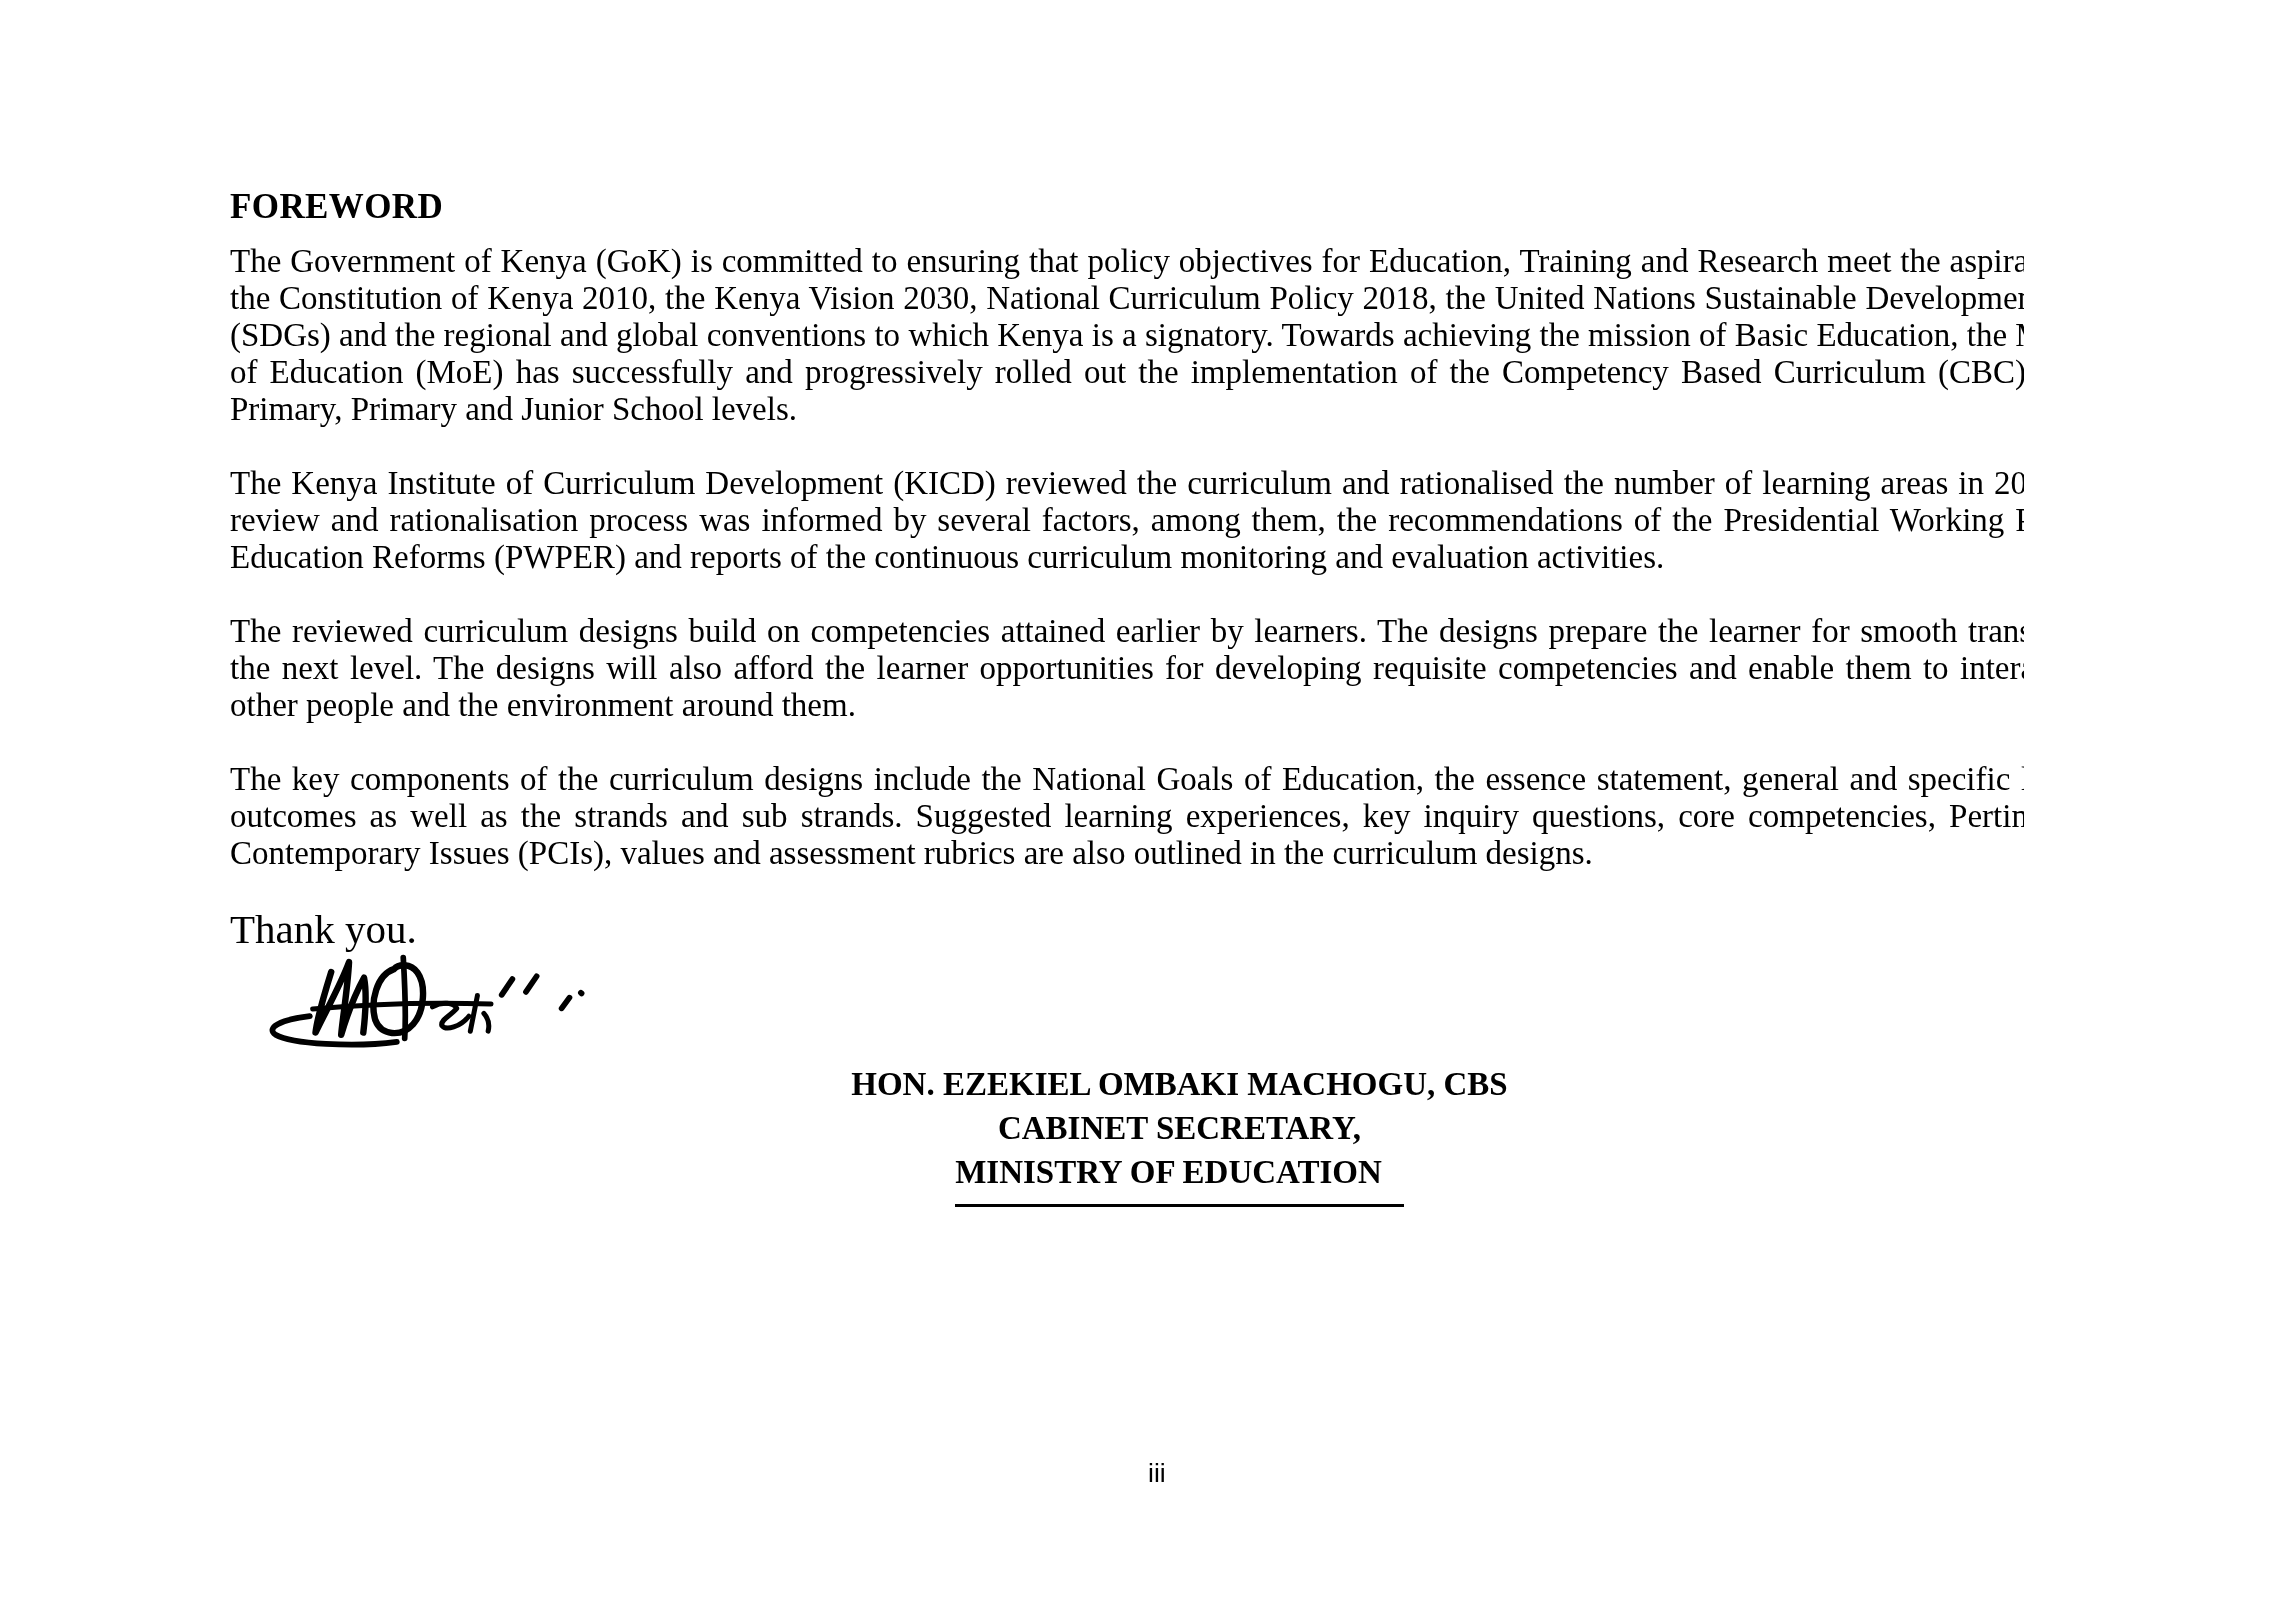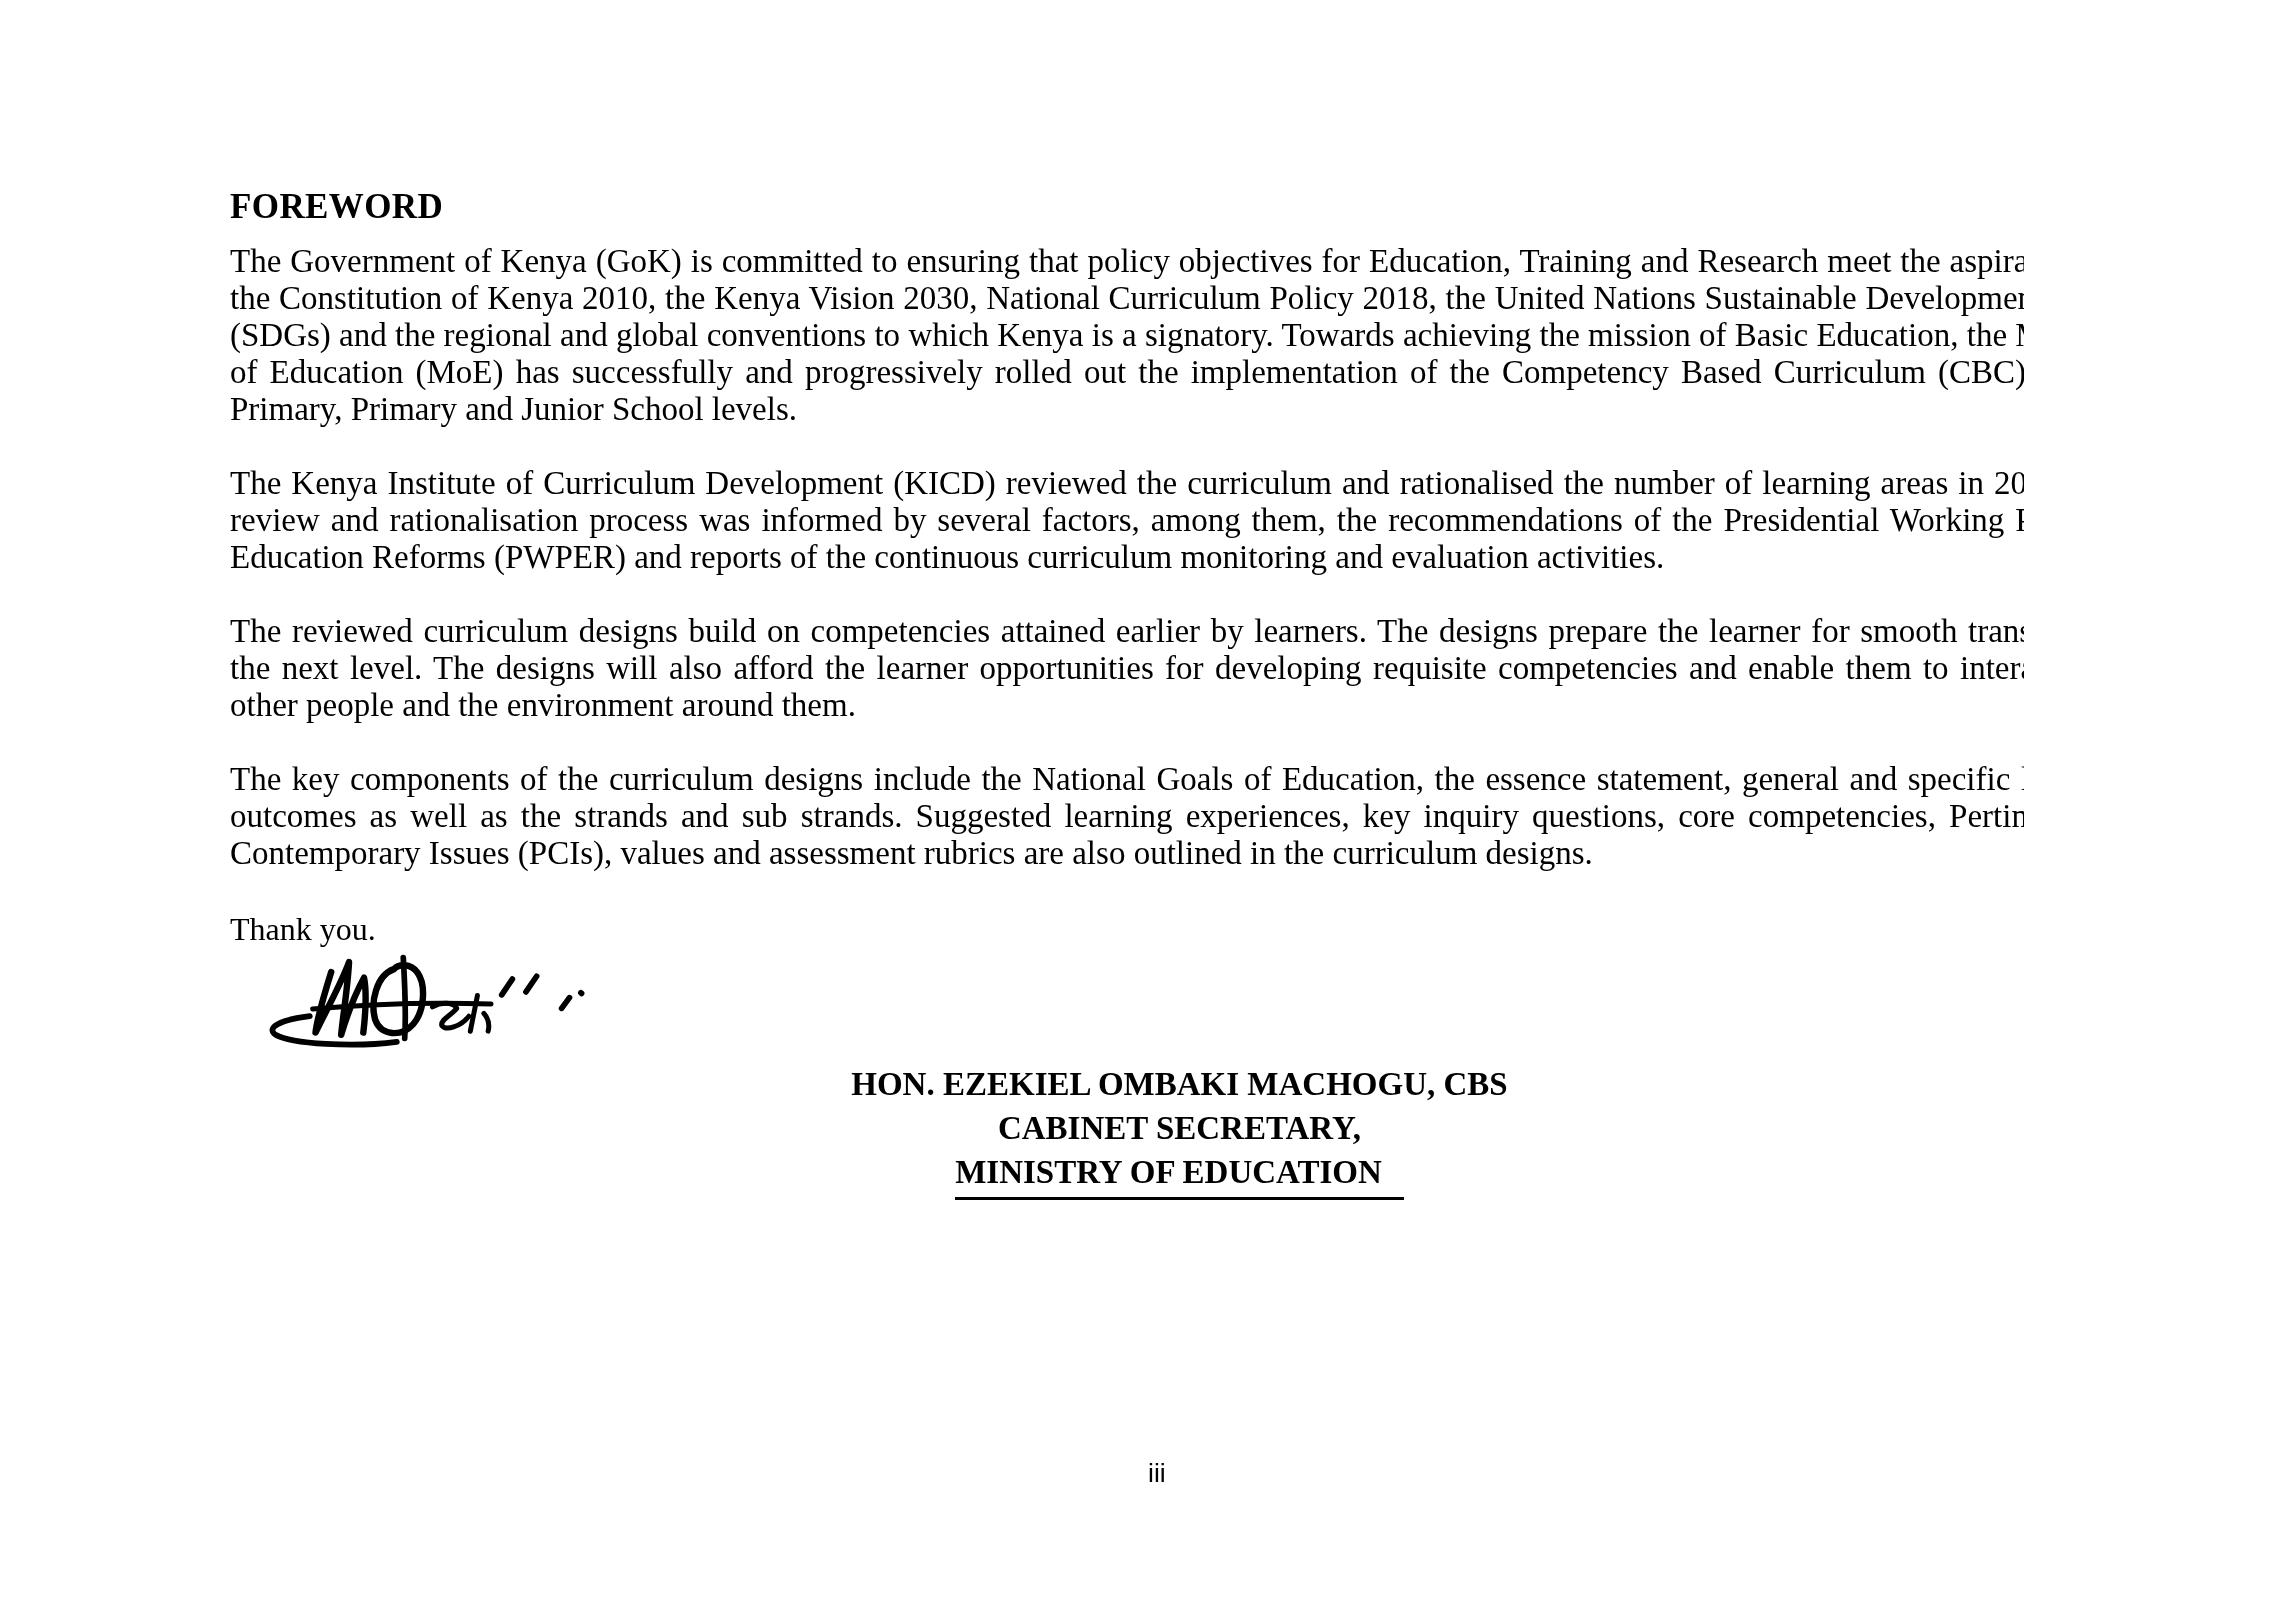--- a/index.html
+++ b/index.html
@@ -27,41 +27,41 @@
     letter-spacing: 0.4px;
   }
   .para {
     font-size: 33px;
     line-height: 37px;
     text-align: justify;
     margin-bottom: 37px;
     font-family: Liberation Serif, serif;
   }
   .closing {
-    font-size: 32px;
+    font-size: 41px;
     line-height: 41px;
     margin-bottom: 0;
     margin-top: 24px;
   }
   .signature-wrap {
     margin: 1.6px 0 3.1px 6.2px;
     height: 107px;
     width: 393px;
   }
   .signature-wrap svg { display: block; width: 100%; height: 100%; }
   .sig-block {
     font-size: 33px;
     font-weight: bold;
     line-height: 44px;
     text-align: center;
   }
   .sig-org {
     display: inline-block;
     border-bottom: 3.9px solid #000000;
-    padding: 0 22px 3px 0;
+    padding: 0 22px 10px 0;
   }
   .page-number {
     position: absolute;
     left: 1148px;
     top: 1458px;
     font-family: "Liberation Sans", sans-serif;
     font-size: 26.5px;
     color: #000000;
   }
 </style>

